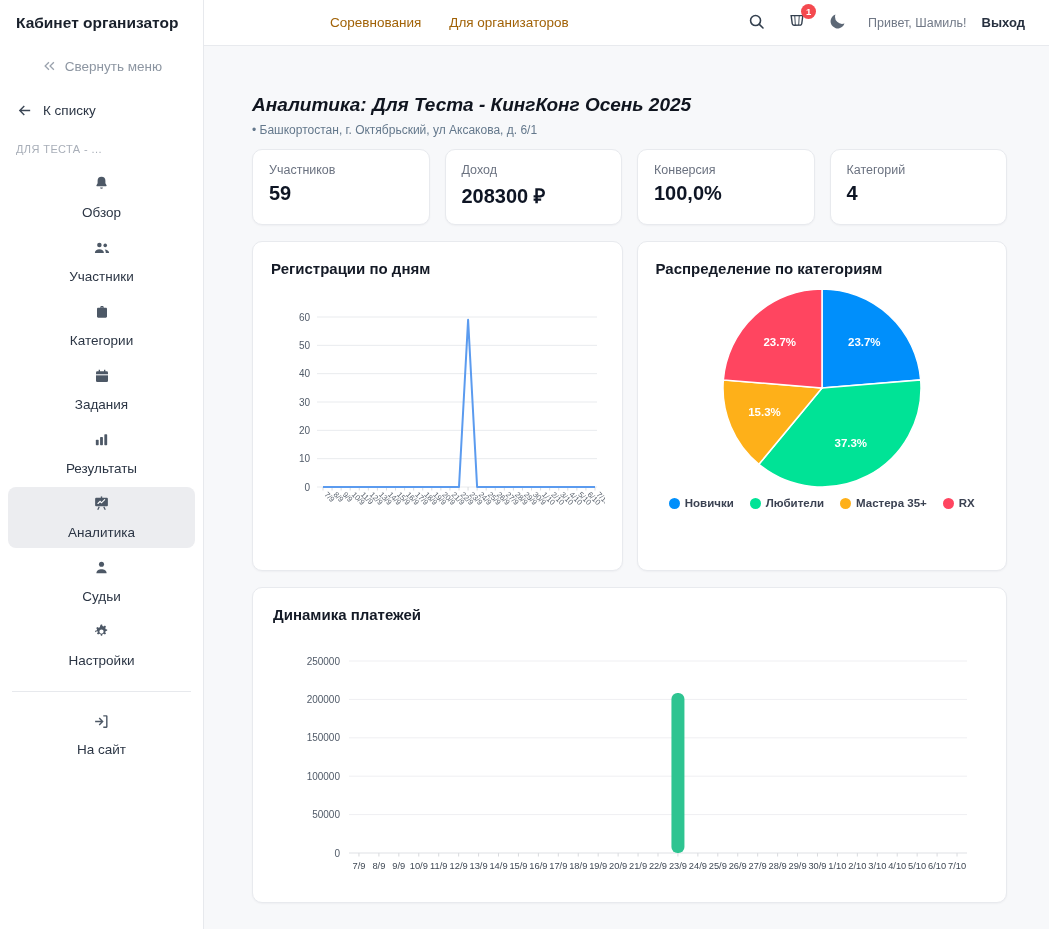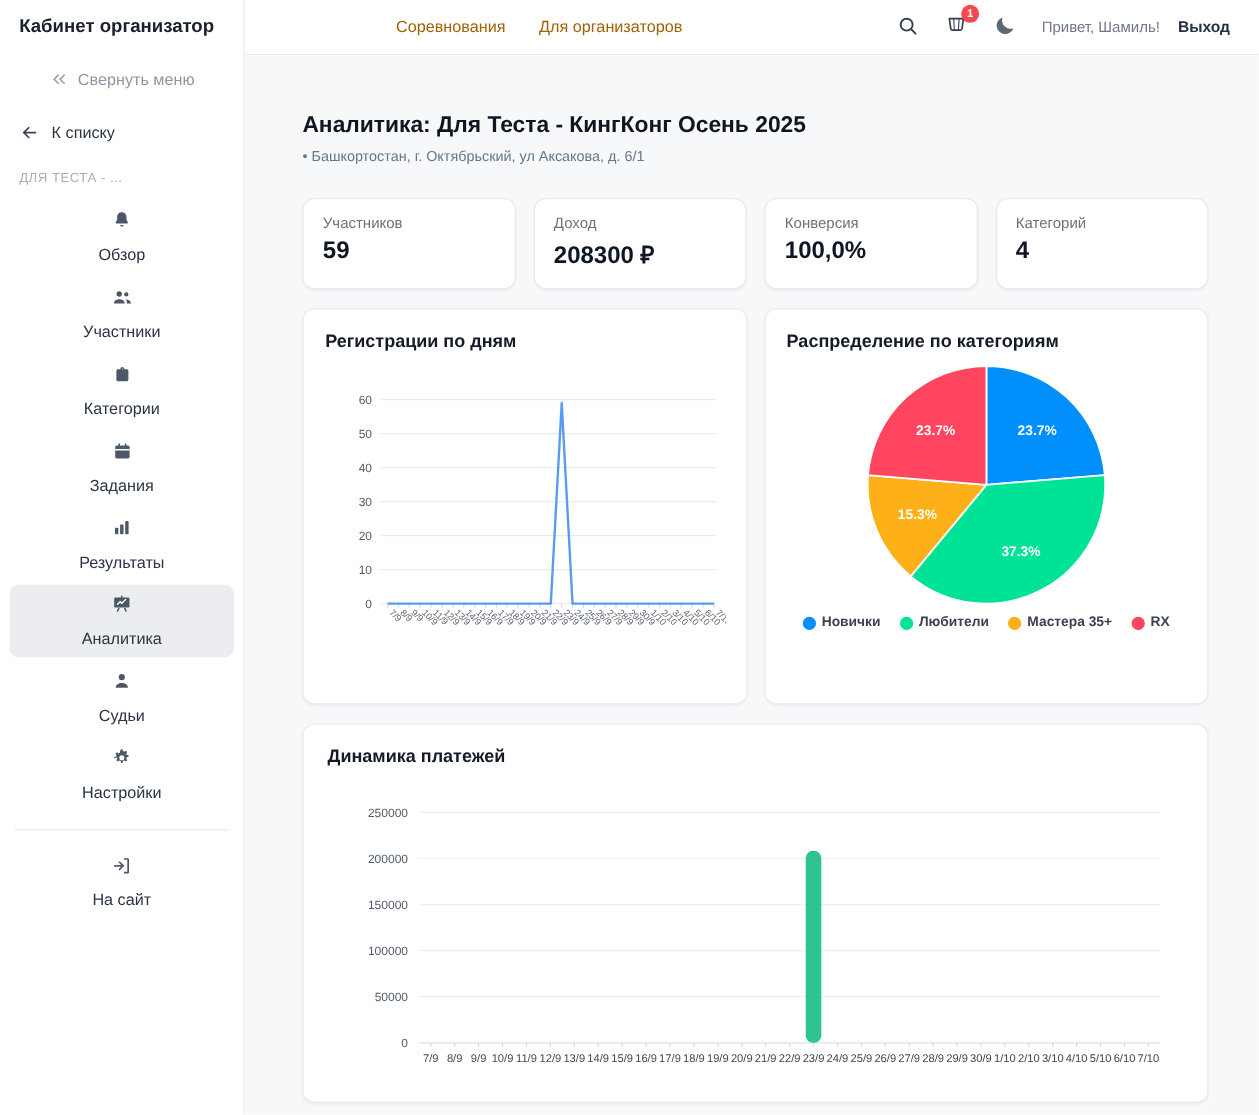--- a/index.html
+++ b/index.html
@@ -28,23 +28,23 @@
   .topnav { display:flex; gap:28px; }
   .topnav .nav-link { color:#a16207; font-size:13.5px; cursor:pointer; }
   .top-right { margin-left:auto; display:flex; align-items:center; gap:21px; }
   .icon-btn { display:flex; align-items:center; justify-content:center; color:#333f4e; cursor:pointer; position:relative; background:none; border:none; padding:0; }
   .badge { position:absolute; top:-7px; right:-9px; min-width:15px; height:15px; border-radius:8px; color:#fff; font-size:9.5px; font-weight:700; display:flex; align-items:center; justify-content:center; padding:0 4px; }
   .moon { color:#5d6876; }
   .greeting { color:#707886; font-size:12.5px; }
   .logout { color:#27303f; font-size:13px; font-weight:700; cursor:pointer; margin-left:-6px; }
   
   .content { flex:1; background:#f7f8fa; padding:28px 42px 12px 48px; overflow:hidden; }
-  .page-title { font-size:19px; font-weight:700; color:#10151f; margin:20px 0 7px; }
+  .page-title { font-size:19px; font-weight:700; color:#10151f; margin:20px 0 7px;font-style:italic; }
   .subtitle { color:#64788c; font-size:12px; }
-  .stats { display:flex; gap:15px; margin-top:28px; }
+  .stats { display:flex; gap:15px; margin-top:12px; }
   .stat-card { flex:1; background:#fff; border:1px solid #e8eaee; border-radius:10px; padding:13px 16px 15px; box-shadow:0 1px 2px rgba(16,24,40,.04); }
   .stat-label { font-size:12.5px; color:#6b7280; }
   .stat-value { font-size:20px; font-weight:700; color:#0e1524; margin-top:5px; }
   .charts-row { display:flex; gap:14px; margin-top:16px; }
   .card { background:#fff; border:1px solid #e8eaee; border-radius:10px; box-shadow:0 1px 2px rgba(16,24,40,.04); }
   .card.half { flex:1; height:330px; padding:18px 18px; overflow:hidden; }
   .chart-title { font-size:15px; font-weight:700; color:#141a26; }
   .chart-body { margin-top:14px; }
   .pie-wrap { display:flex; justify-content:center; margin-top:10px; }
   .pie-legend { display:flex; justify-content:center; align-items:center; gap:16px; margin-top:8px;font-weight:bold; }

